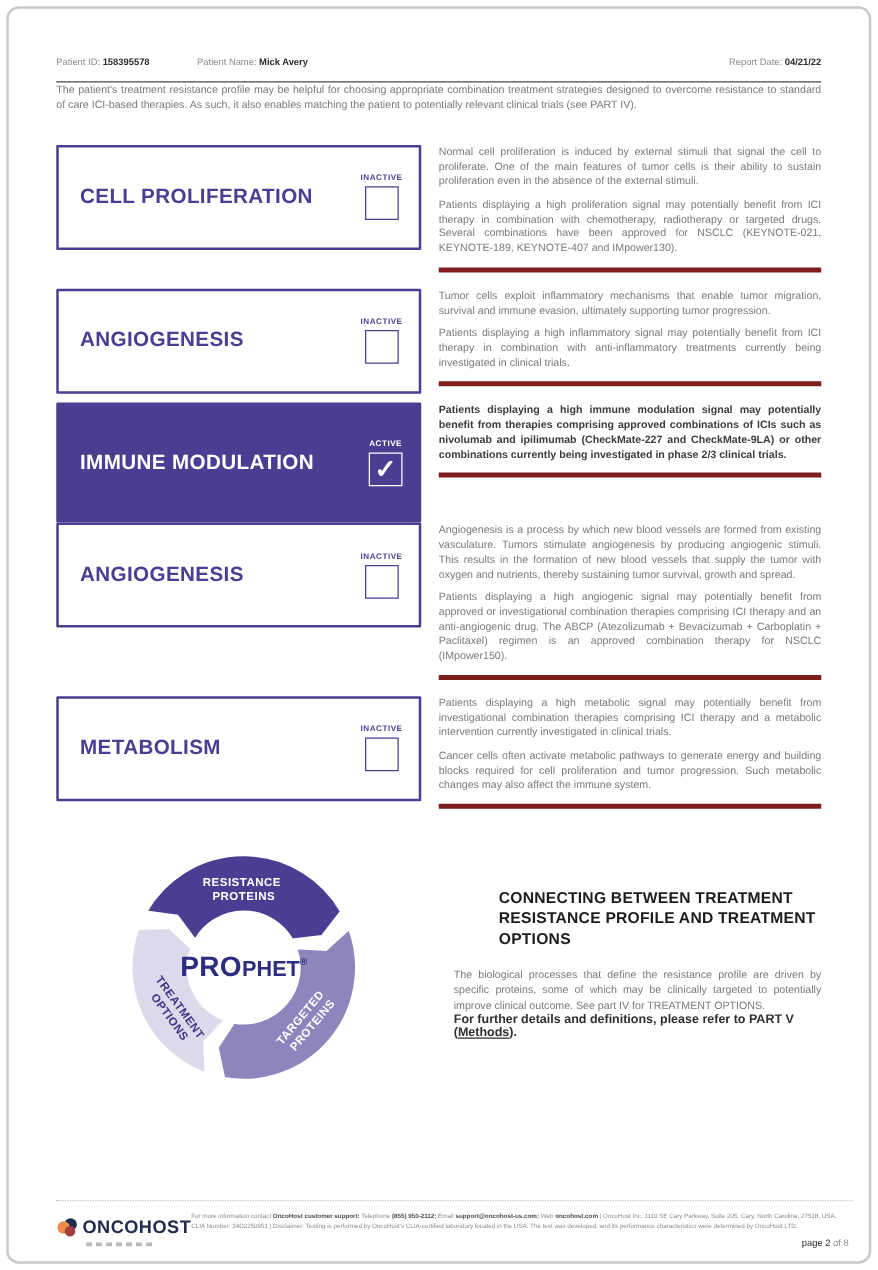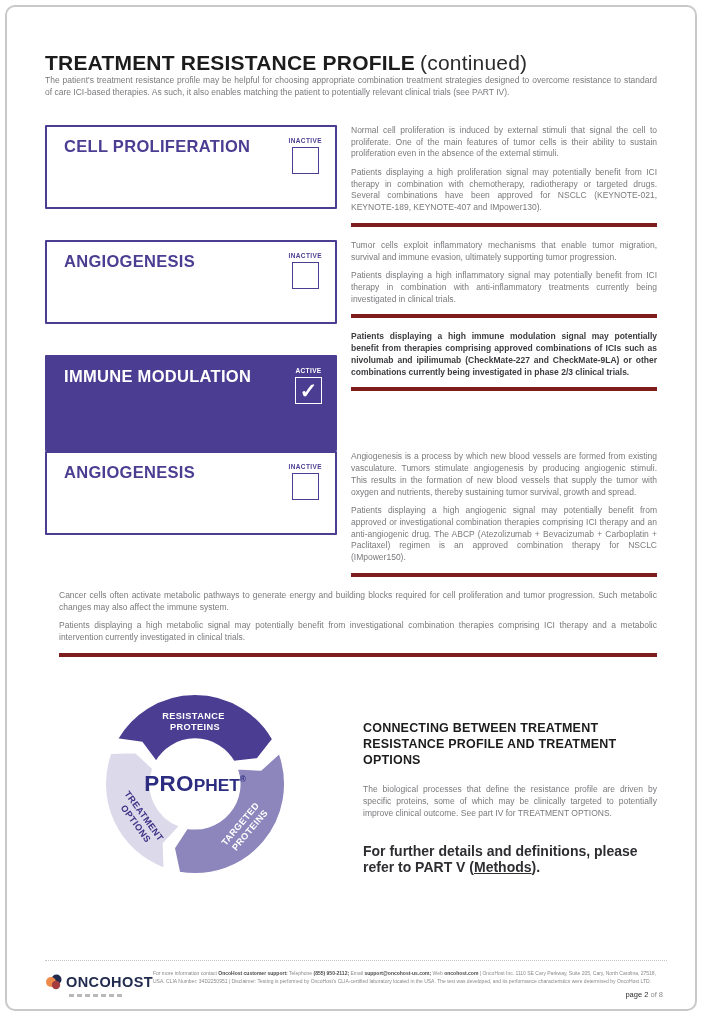--- a/index.html
+++ b/index.html
@@ -19,73 +19,85 @@
   
   .title { margin-top:44px; font-size:21px; font-weight:800; color:#1c1c1c; letter-spacing:.2px; }
   .title .cont { font-weight:400; color:#2b2b2b; margin-left:5px; }
   .intro { font-size:8.5px; line-height:1.4; color:#7a7a7e; text-align:justify; }
 
   
   .rows { margin-top:26px; }
   .row { display:flex; align-items:flex-start; }
   .status-box {
     flex:0 0 292px; min-height:84px; border:2px solid #4b3e92; border-radius:1px;
-    display:flex; justify-content:space-between; padding:10px 13px 10px 17px;
+    display:flex; align-items:center; justify-content:space-between; padding:10px 13px 10px 17px;
     background:#fff;
   }
   .box-title { font-size:16.5px; font-weight:800; color:#4b3e92; letter-spacing:.3px; }
   .check-wrap { display:flex; flex-direction:column; align-items:center; }
   .check-label { font-size:6.5px; font-weight:800; color:#4b3e92; letter-spacing:.4px; margin-bottom:3px; }
   .checkbox { width:27px; height:27px; border:1.5px solid #4b3e92; background:#fff; display:flex; align-items:center; justify-content:center; }
-  .row.active .status-box { background:#4b3e92; border-color:#4b3e92; min-height:96px;margin-top:24px; }
+  .row.active .status-box { background:#4b3e92; border-color:#4b3e92; min-height:96px; }
   .row.active .box-title { color:#ffffff; }
   .row.active .check-label { color:#ffffff; }
   .row.active .checkbox { border-color:#ffffff; background:#4b3e92; }
   .checkmark { color:#ffffff; font-size:21px; font-weight:800; line-height:1; }
   .text-col { flex:1; margin-left:14px; padding-bottom:9px; border-bottom:4px solid #7f1d1d; margin-bottom:13px; }
   .text-col p { font-size:8.5px; line-height:1.38; color:#7a7a7e; text-align:justify; margin-bottom:7px; }
   .text-col p:last-child { margin-bottom:0; }
   .row.active .text-col p { color:#3c3c40; font-weight:700; }
 
   
   .bottom { display:flex; margin-top:12px; }
   .diagram { flex:0 0 300px; display:flex; justify-content:center; }
   .diagram svg { width:204px; height:204px; }
   .seg-label { font-size:9px; font-weight:800; letter-spacing:.4px; fill:#ffffff; }
   .seg-label.dark { fill:#3f3287; }
   .prophet-main { font-size:22px; font-weight:800; fill:#2c2c80; letter-spacing:.3px; }
   .prophet-sub { font-size:17px; font-weight:800; fill:#2c2c80; }
   .prophet-reg { font-size:8px; font-weight:700; fill:#2c2c80; }
   .connect { flex:1; margin-left:18px; padding-top:38px; }
-  .connect h2 { font-size:12.5px; font-weight:800; color:#1c1c1c; line-height:1.3; letter-spacing:.2px; max-width:300px; }
+  .connect h2 { font-size:12.5px; font-weight:800; color:#1c1c1c; line-height:1.3; letter-spacing:.2px; max-width:300px;margin-left:36px; }
   .connect .body { margin-top:14px; font-size:8.5px; line-height:1.45; color:#7a7a7e; text-align:justify; max-width:310px; }
-  .connect .note { margin-top:24px; font-size:14px; font-weight:800; color:#2e2e32; }
+  .connect .note { margin-top:0; font-size:10px; font-weight:800; color:#2e2e32; }
   .connect .note a { color:#2e2e32; text-decoration:underline; }
 
   
-  .footer { position:absolute; left:38px; right:28px; bottom:12px; border-top:1px dotted #c5c5c5; padding-top:8px; display:flex; align-items:flex-start; }
+  .footer { position:absolute; left:38px; right:12px; bottom:12px; border-top:1px dotted #c5c5c5; padding-top:8px; display:flex; align-items:flex-start; }
   .logo { flex:0 0 106px; display:flex; flex-direction:column; margin-top:4px; }
   .logo-row { display:flex; align-items:center; }
   .logo-word { font-size:14.5px; font-weight:800; color:#202b4e; letter-spacing:.4px; margin-left:3px; }
   .logo-tagline { height:3px; width:54px; margin:3px 0 0 24px; background:repeating-linear-gradient(90deg,#b9b9b9 0 5px,transparent 5px 8px); }
   .foot-text { flex:1; font-size:5px; line-height:1.6; color:#8a8a8a; padding-right:4px; }
   .foot-text b { color:#4a4a4a; font-weight:700; }
   .page-num { position:absolute; right:4px; bottom:-2px; font-size:7.5px; color:#8a8a8a; }
   .page-num b { color:#2b2b2b; font-weight:400;text-align:center; }
 </style>
 </head>
 <body>
 
 <div class="page">
   <div class="content">
 
-
-    <h1 class="title">
-      <span>TREATMENT RESISTANCE PROFILE</span><span class="cont">(continued)</span>
-    </h1>
+    <div class="hdr">
+      <span class="pair">
+        <span>Patient ID:</span>
+        <b>158395578</b>
+      </span>
+      <span class="pair">
+        <span>Patient Name:</span>
+        <b>Mick Avery</b>
+      </span>
+      <span class="spacer"></span>
+      <span class="pair" style="margin-right:0">
+        <span>Report Date:</span>
+        <b>04/21/22</b>
+      </span>
+    </div>
+
     <p class="intro">The patient's treatment resistance profile may be helpful for choosing appropriate combination treatment strategies designed to overcome resistance to standard of care ICI-based therapies. As such, it also enables matching the patient to potentially relevant clinical trials (see PART IV).</p>
 
     <div class="rows">
 
       <div class="row">
         <div class="status-box">
           <div class="box-title">CELL PROLIFERATION</div>
           <div class="check-wrap">
             <div class="check-label">INACTIVE</div>
             <div class="checkbox"></div>
@@ -134,23 +146,30 @@
             <div class="checkbox"></div>
           </div>
         </div>
         <div class="text-col">
           <p>Angiogenesis is a process by which new blood vessels are formed from existing vasculature. Tumors stimulate angiogenesis by producing angiogenic stimuli. This results in the formation of new blood vessels that supply the tumor with oxygen and nutrients, thereby sustaining tumor survival, growth and spread.</p>
           <p>Patients displaying a high angiogenic signal may potentially benefit from approved or investigational combination therapies comprising ICI therapy and an anti-angiogenic drug. The ABCP (Atezolizumab + Bevacizumab + Carboplatin + Paclitaxel) regimen is an approved combination therapy for NSCLC (IMpower150).</p>
         </div>
       </div>
 
       <div class="row">
-        <div class="text-col">
+        <div class="status-box">
+          <div class="box-title">METABOLISM</div>
+          <div class="check-wrap">
+            <div class="check-label">INACTIVE</div>
+            <div class="checkbox"></div>
+          </div>
+        </div>
+        <div class="text-col">
+          <p>Patients displaying a high metabolic signal may potentially benefit from investigational combination therapies comprising ICI therapy and a metabolic intervention currently investigated in clinical trials.</p>
           <p>Cancer cells often activate metabolic pathways to generate energy and building blocks required for cell proliferation and tumor progression. Such metabolic changes may also affect the immune system.</p>
-          <p>Patients displaying a high metabolic signal may potentially benefit from investigational combination therapies comprising ICI therapy and a metabolic intervention currently investigated in clinical trials.</p>
         </div>
       </div>
 
     </div>
 
     <div class="bottom">
       <div class="diagram">
         <svg viewBox="0 0 200 200">
 
           <path d="M 23.8 56.0 A 88 88 0 0 1 176.2 56.0 L 161.2 75.3 L 138.1 78.0 A 44 44 0 0 0 61.9 78.0 L 48.0 59.4 Z" fill="#4b3e92" stroke="#ffffff" stroke-width="1.5"></path>

